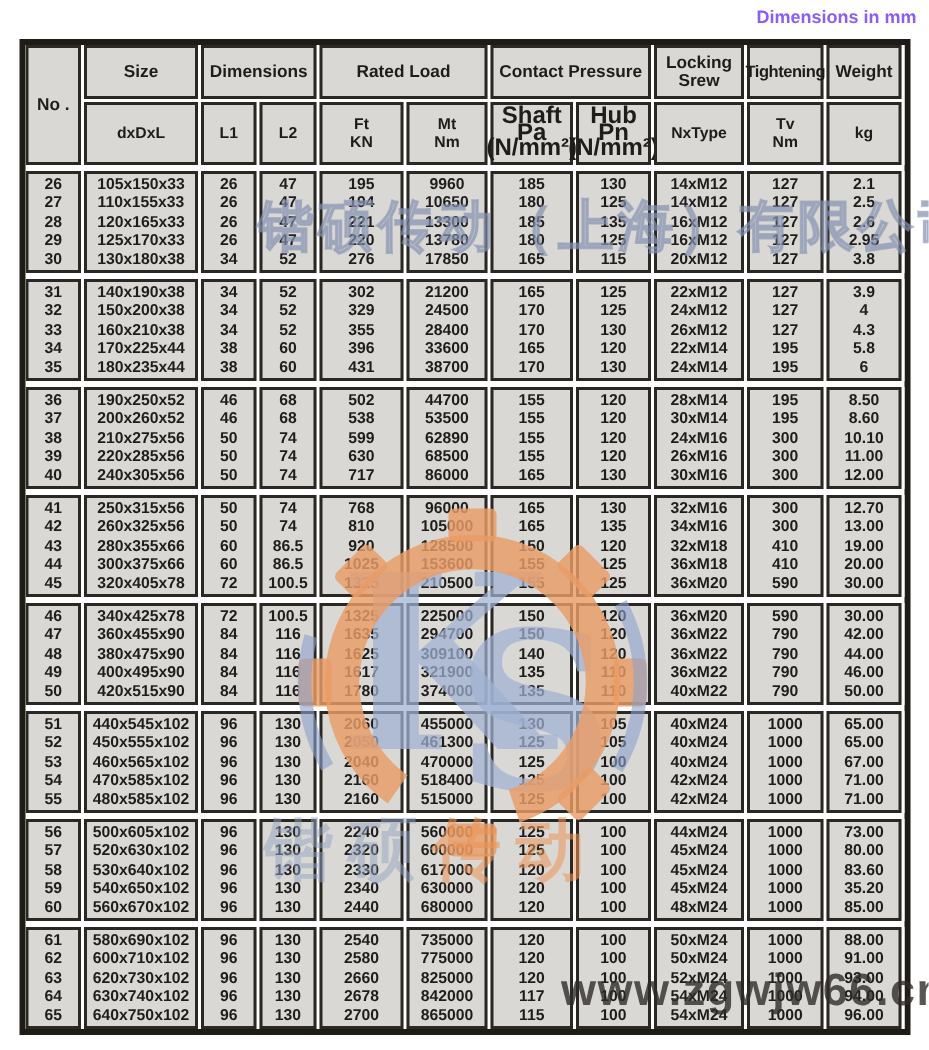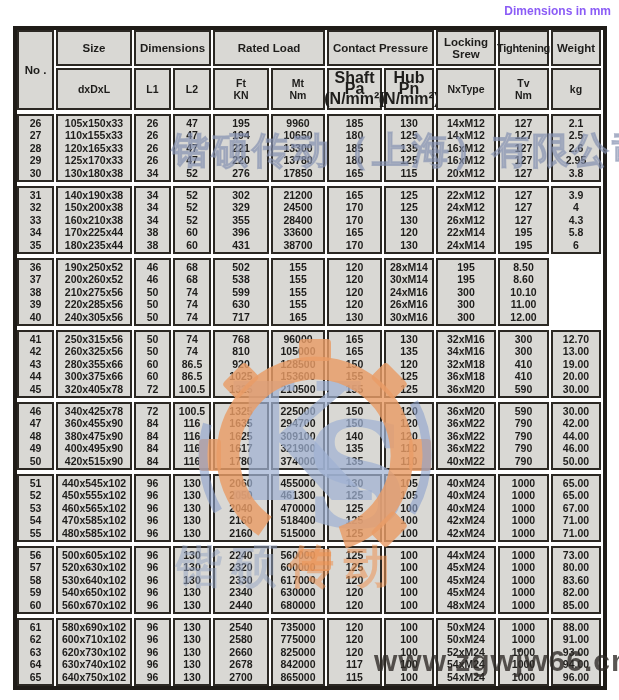--- a/index.html
+++ b/index.html
@@ -299,20 +299,27 @@
           <div class="ln">74</div>
         </div>
         <div class="cell">
           <div class="ln">502</div>
           <div class="ln">538</div>
           <div class="ln">599</div>
           <div class="ln">630</div>
           <div class="ln">717</div>
         </div>
         <div class="cell">
+          <div class="ln">44700</div>
+          <div class="ln">53500</div>
+          <div class="ln">62890</div>
+          <div class="ln">68500</div>
+          <div class="ln">86000</div>
+        </div>
+        <div class="cell">
           <div class="ln">155</div>
           <div class="ln">155</div>
           <div class="ln">155</div>
           <div class="ln">155</div>
           <div class="ln">165</div>
         </div>
         <div class="cell">
           <div class="ln">120</div>
           <div class="ln">120</div>
           <div class="ln">120</div>
@@ -642,21 +649,21 @@
           <div class="ln">1000</div>
           <div class="ln">1000</div>
           <div class="ln">1000</div>
           <div class="ln">1000</div>
           <div class="ln">1000</div>
         </div>
         <div class="cell">
           <div class="ln">73.00</div>
           <div class="ln">80.00</div>
           <div class="ln">83.60</div>
-          <div class="ln">82.00</div>
+          <div class="ln">35.20</div>
           <div class="ln">85.00</div>
         </div>
       </div><div class="grp">
         <div class="cell">
           <div class="ln">61</div>
           <div class="ln">62</div>
           <div class="ln">63</div>
           <div class="ln">64</div>
           <div class="ln">65</div>
         </div>

